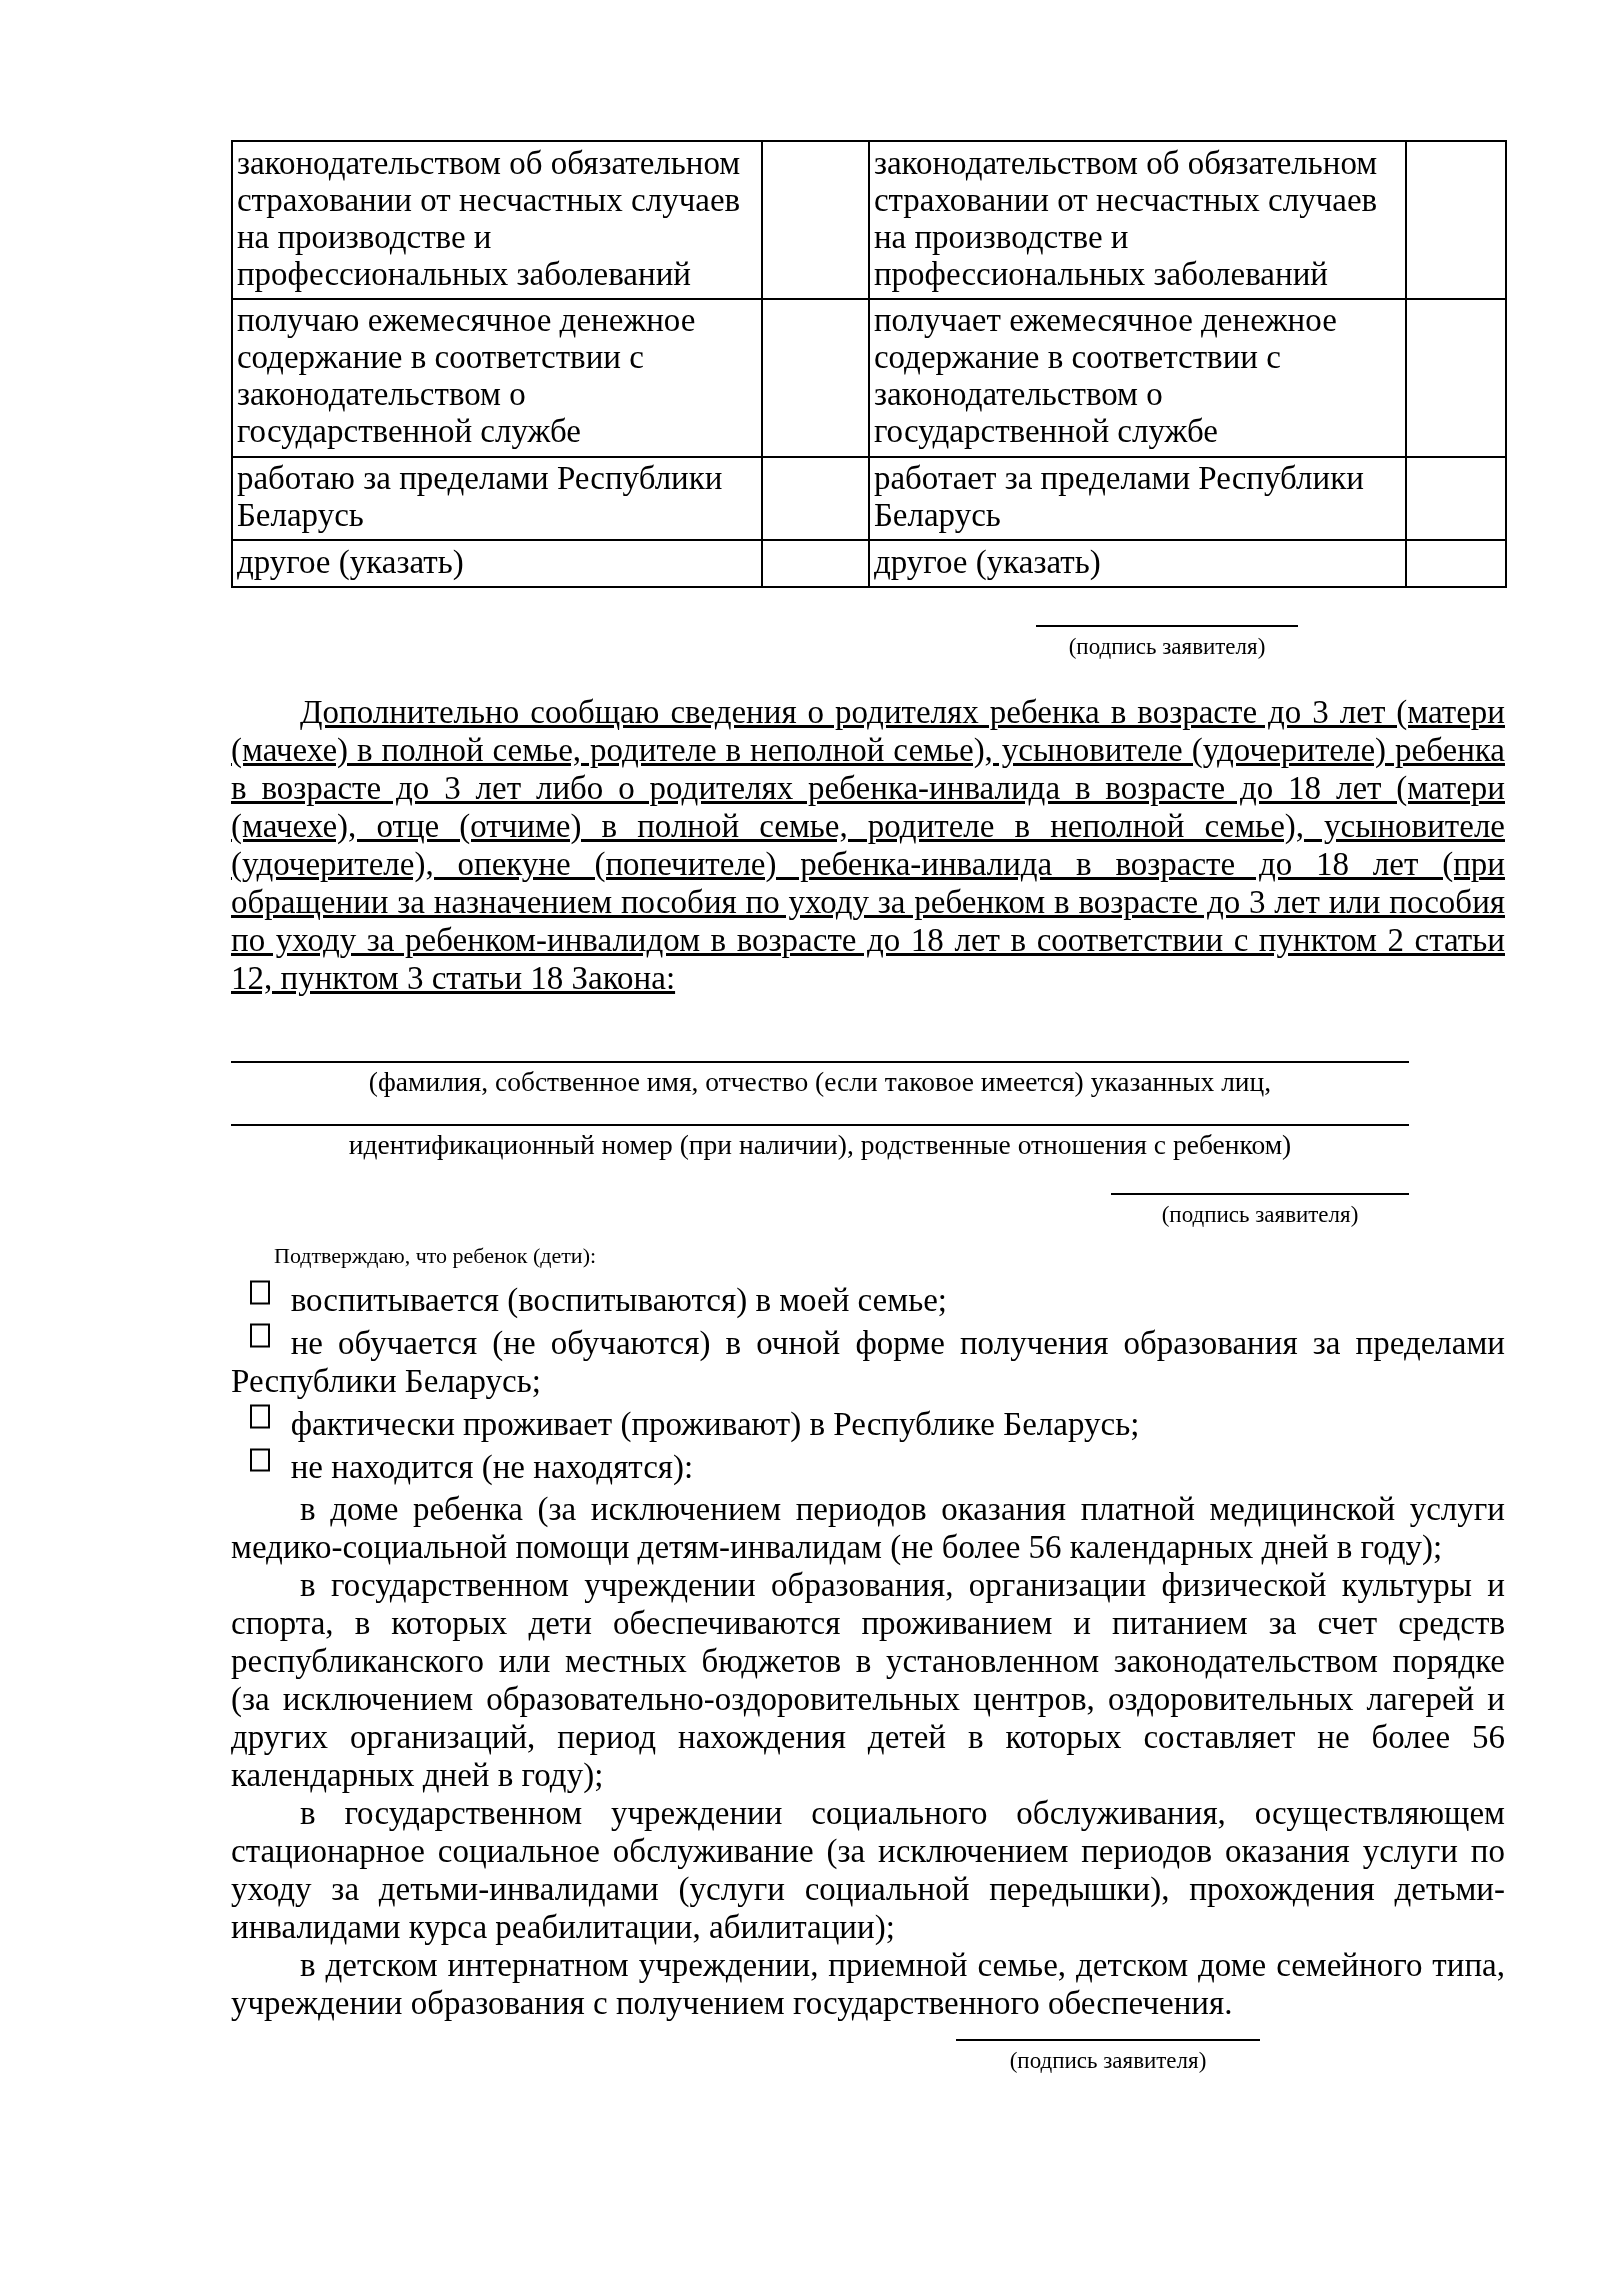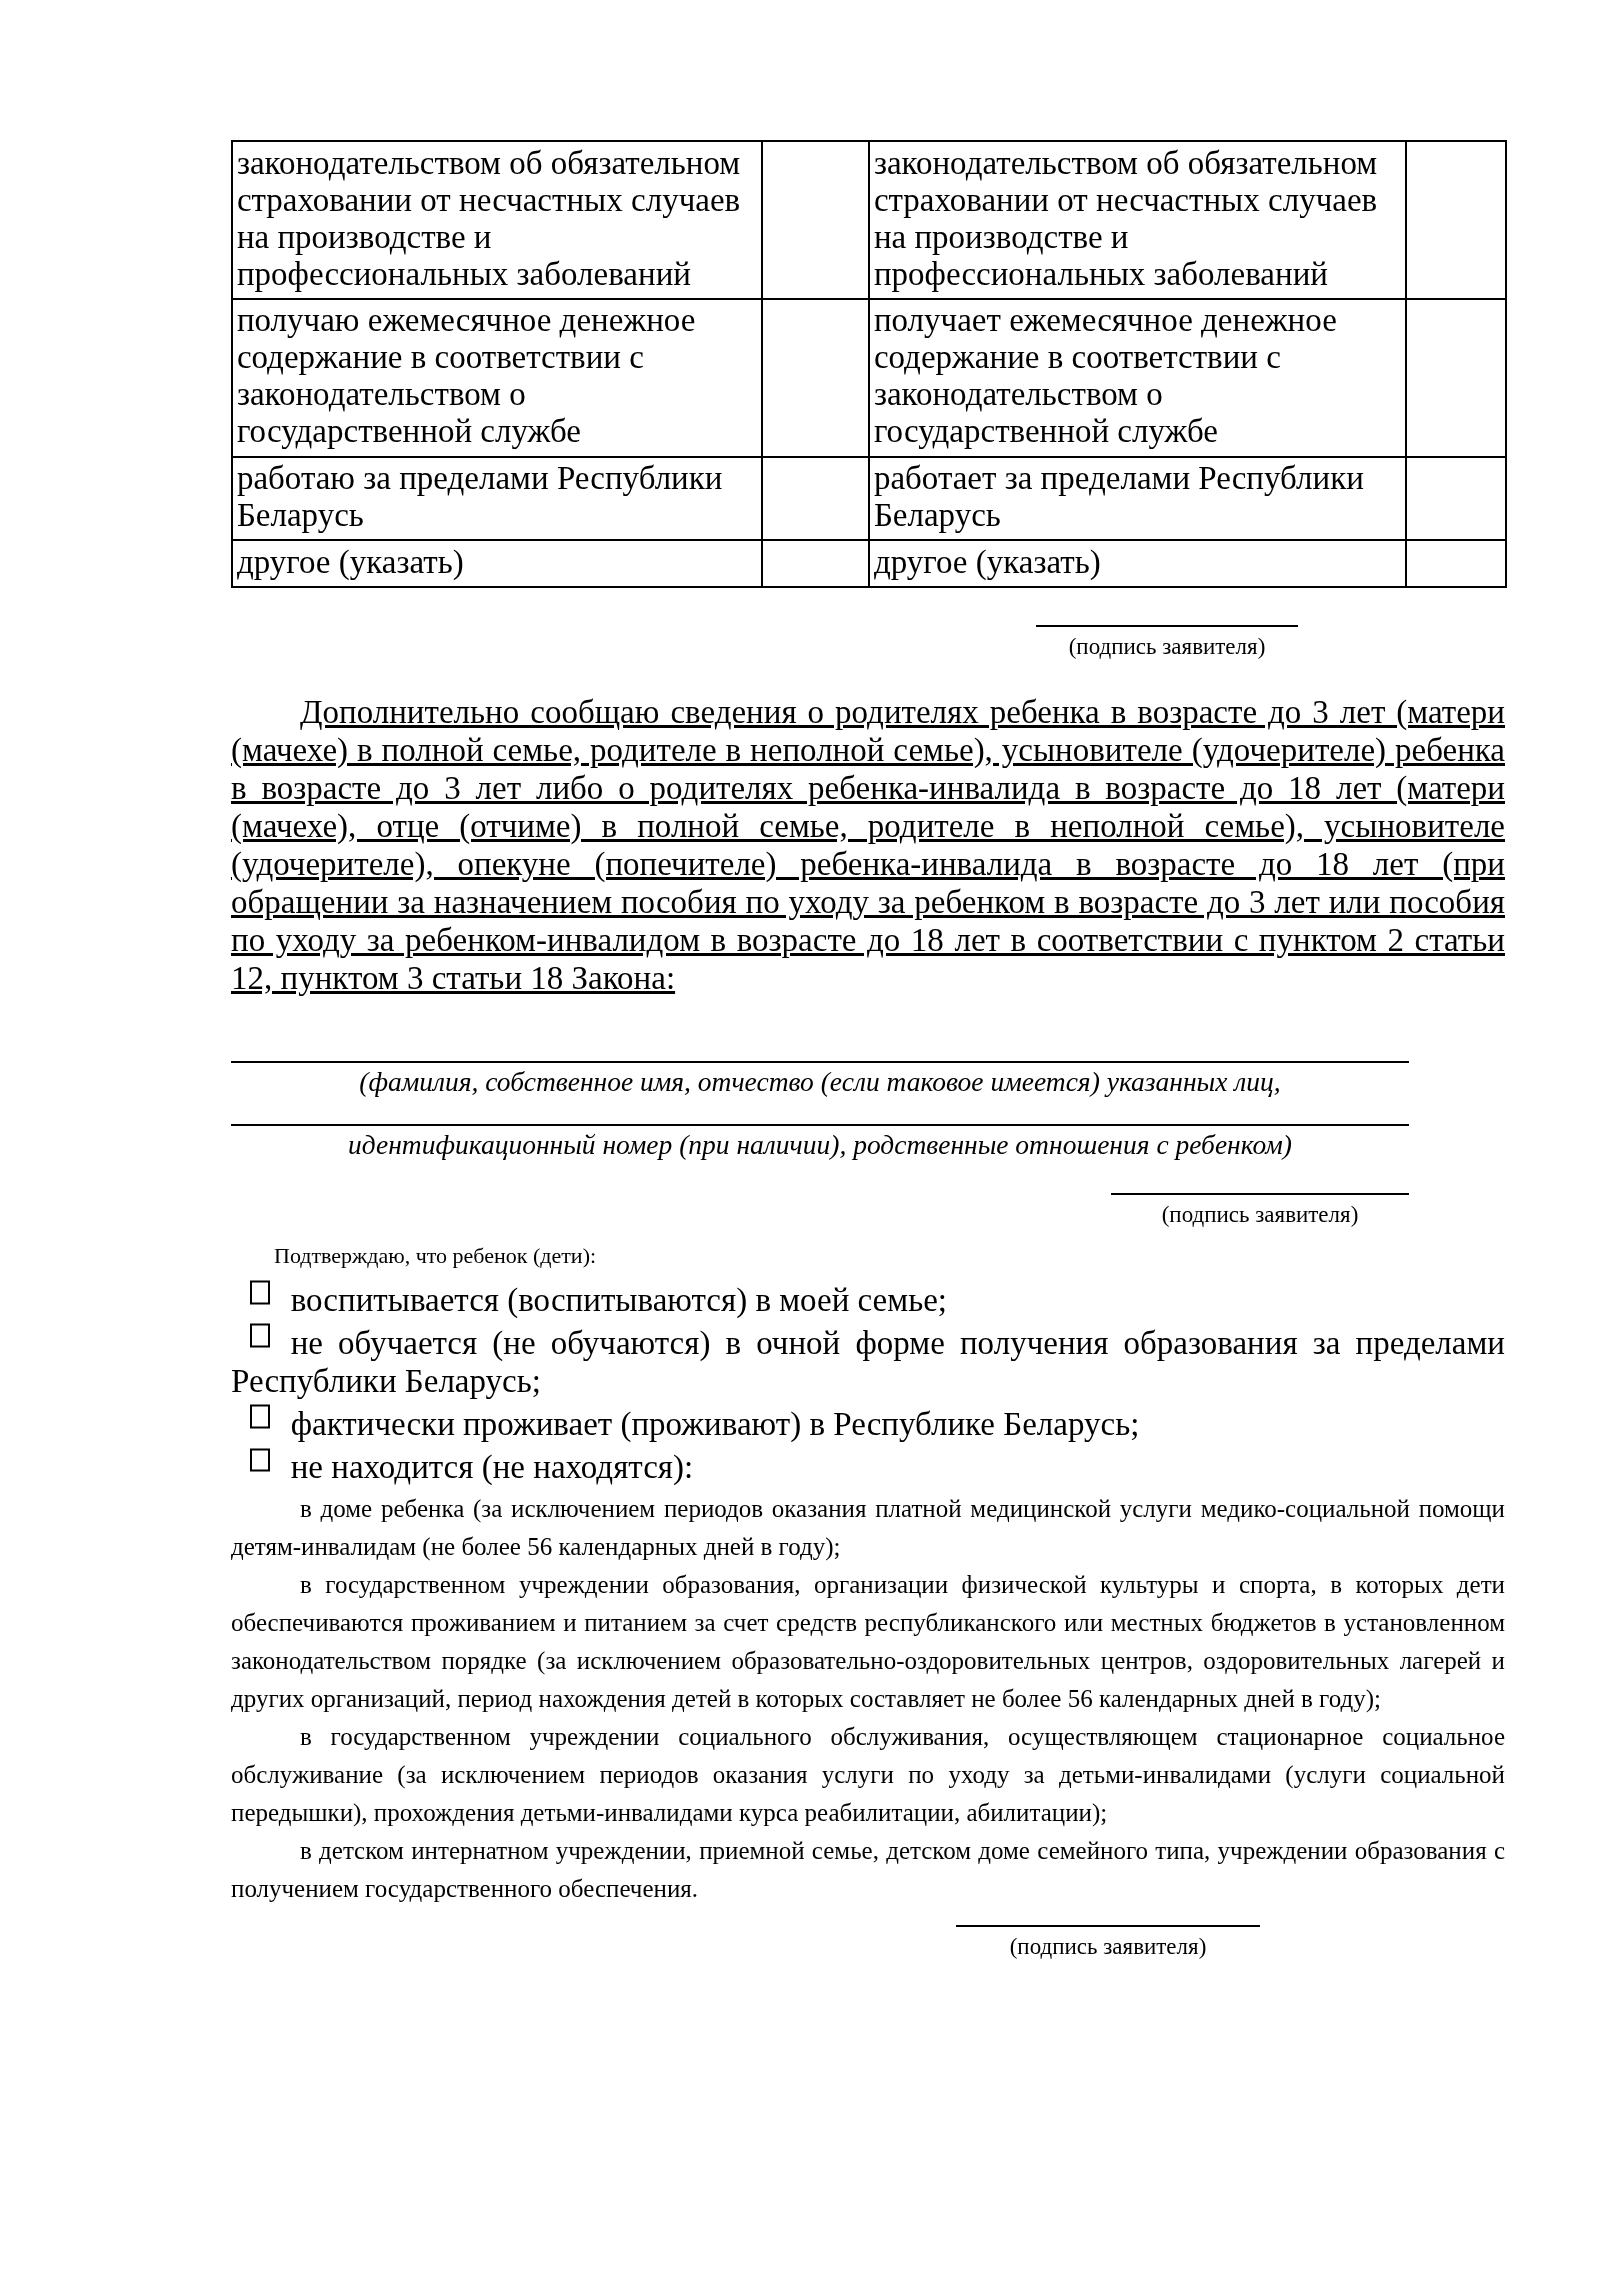--- a/index.html
+++ b/index.html
@@ -66,21 +66,20 @@
     border-top: 2.6px solid #000000;
   }
   .fill-line-1 { margin-top: 64px; }
   .fill-line-2 { margin-top: 27.5px; }
   .fill-caption {
     width: 1178px;
     text-align: center;
     font-size: 27.5px;
     line-height: 31px;
     padding-top: 2.6px;
-    font-style: italic;
   }
 
   
   .confirm-intro {
     margin: 7.9px 0 0 0;
     font-size: 22px;
     line-height: 38px;
     text-indent: 43px;
   }
   .cb-item {
@@ -94,21 +93,21 @@
     display: inline-block;
     width: 15.7px;
     height: 19.6px;
     border: 2.6px solid #000000;
     margin-right: 21px;
     transform: translateY(-6.5px);
     vertical-align: baseline;
   }
   .sub-para {
     margin: 3.9px 0 0 0;
-    font-size: 25px;
+    font-size: 33px;
     line-height: 38px;
     text-align: justify;
     text-indent: 69px;
   }
   .sub-para + .sub-para { margin-top: 0; }
 </style>
 </head>
 <body>
 
 <div class="page">

